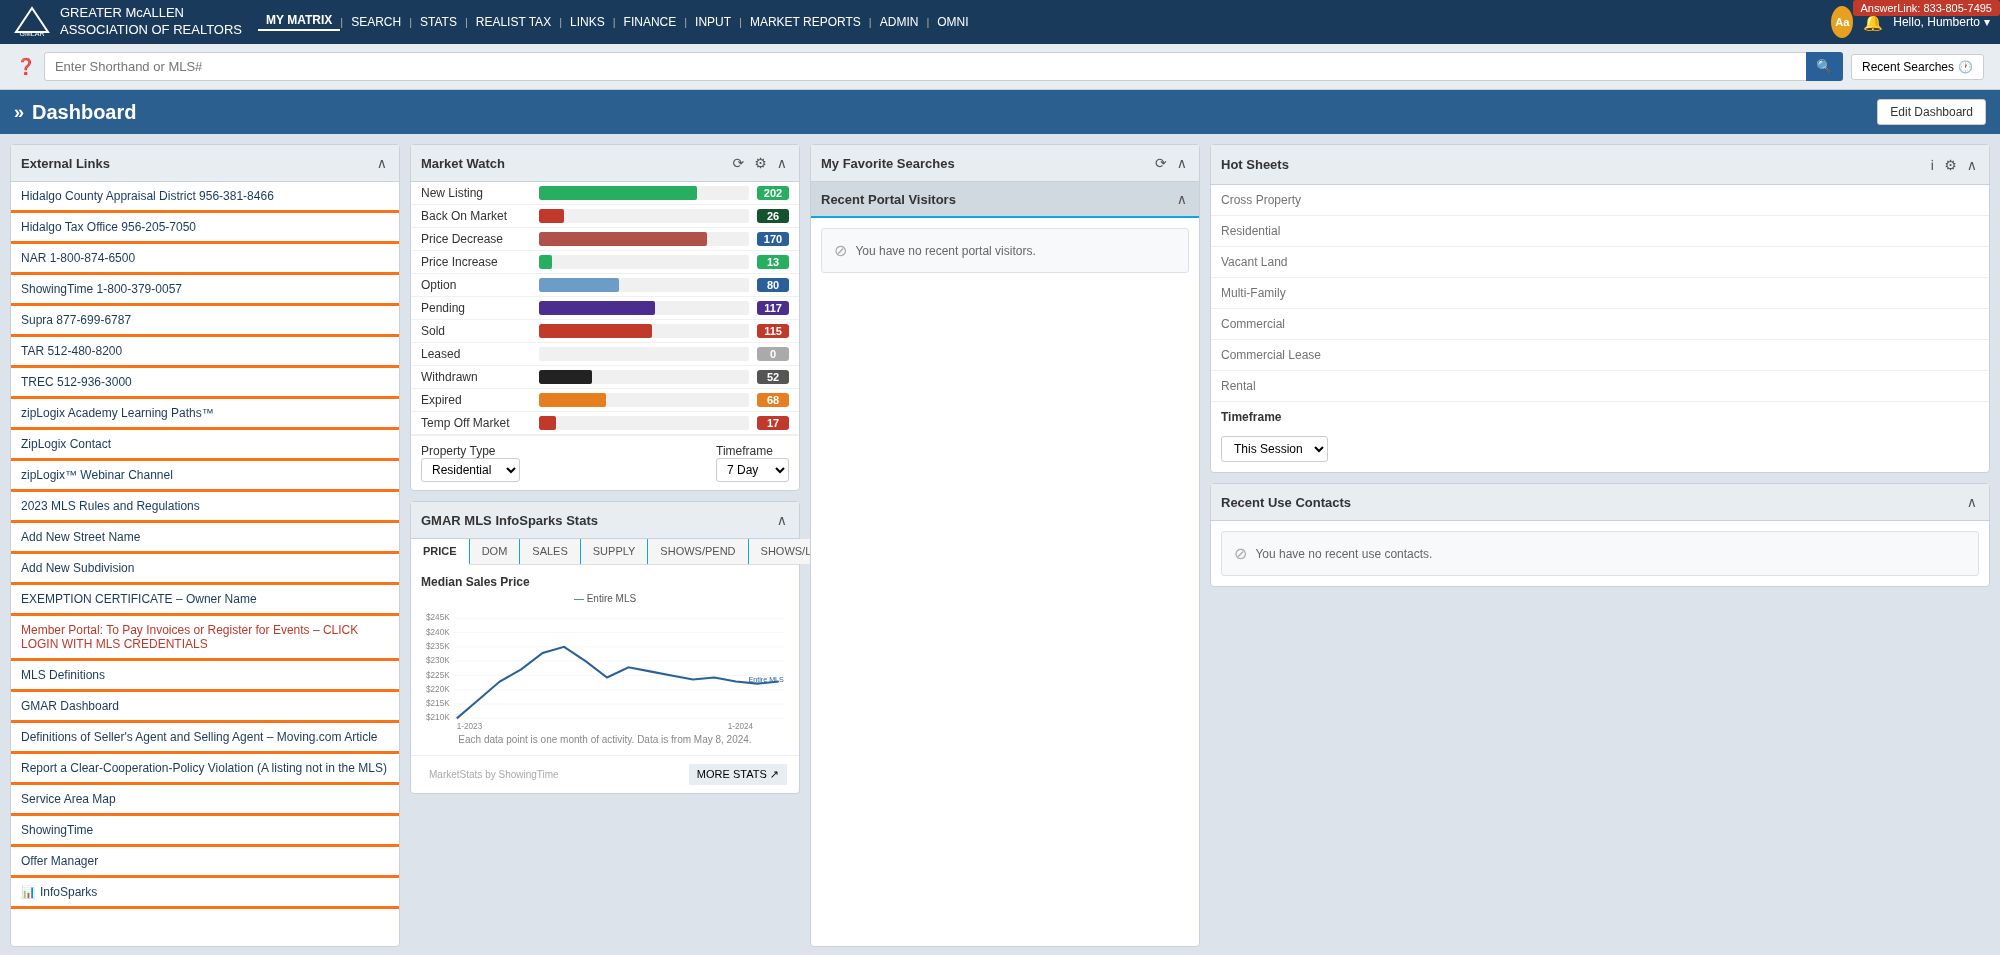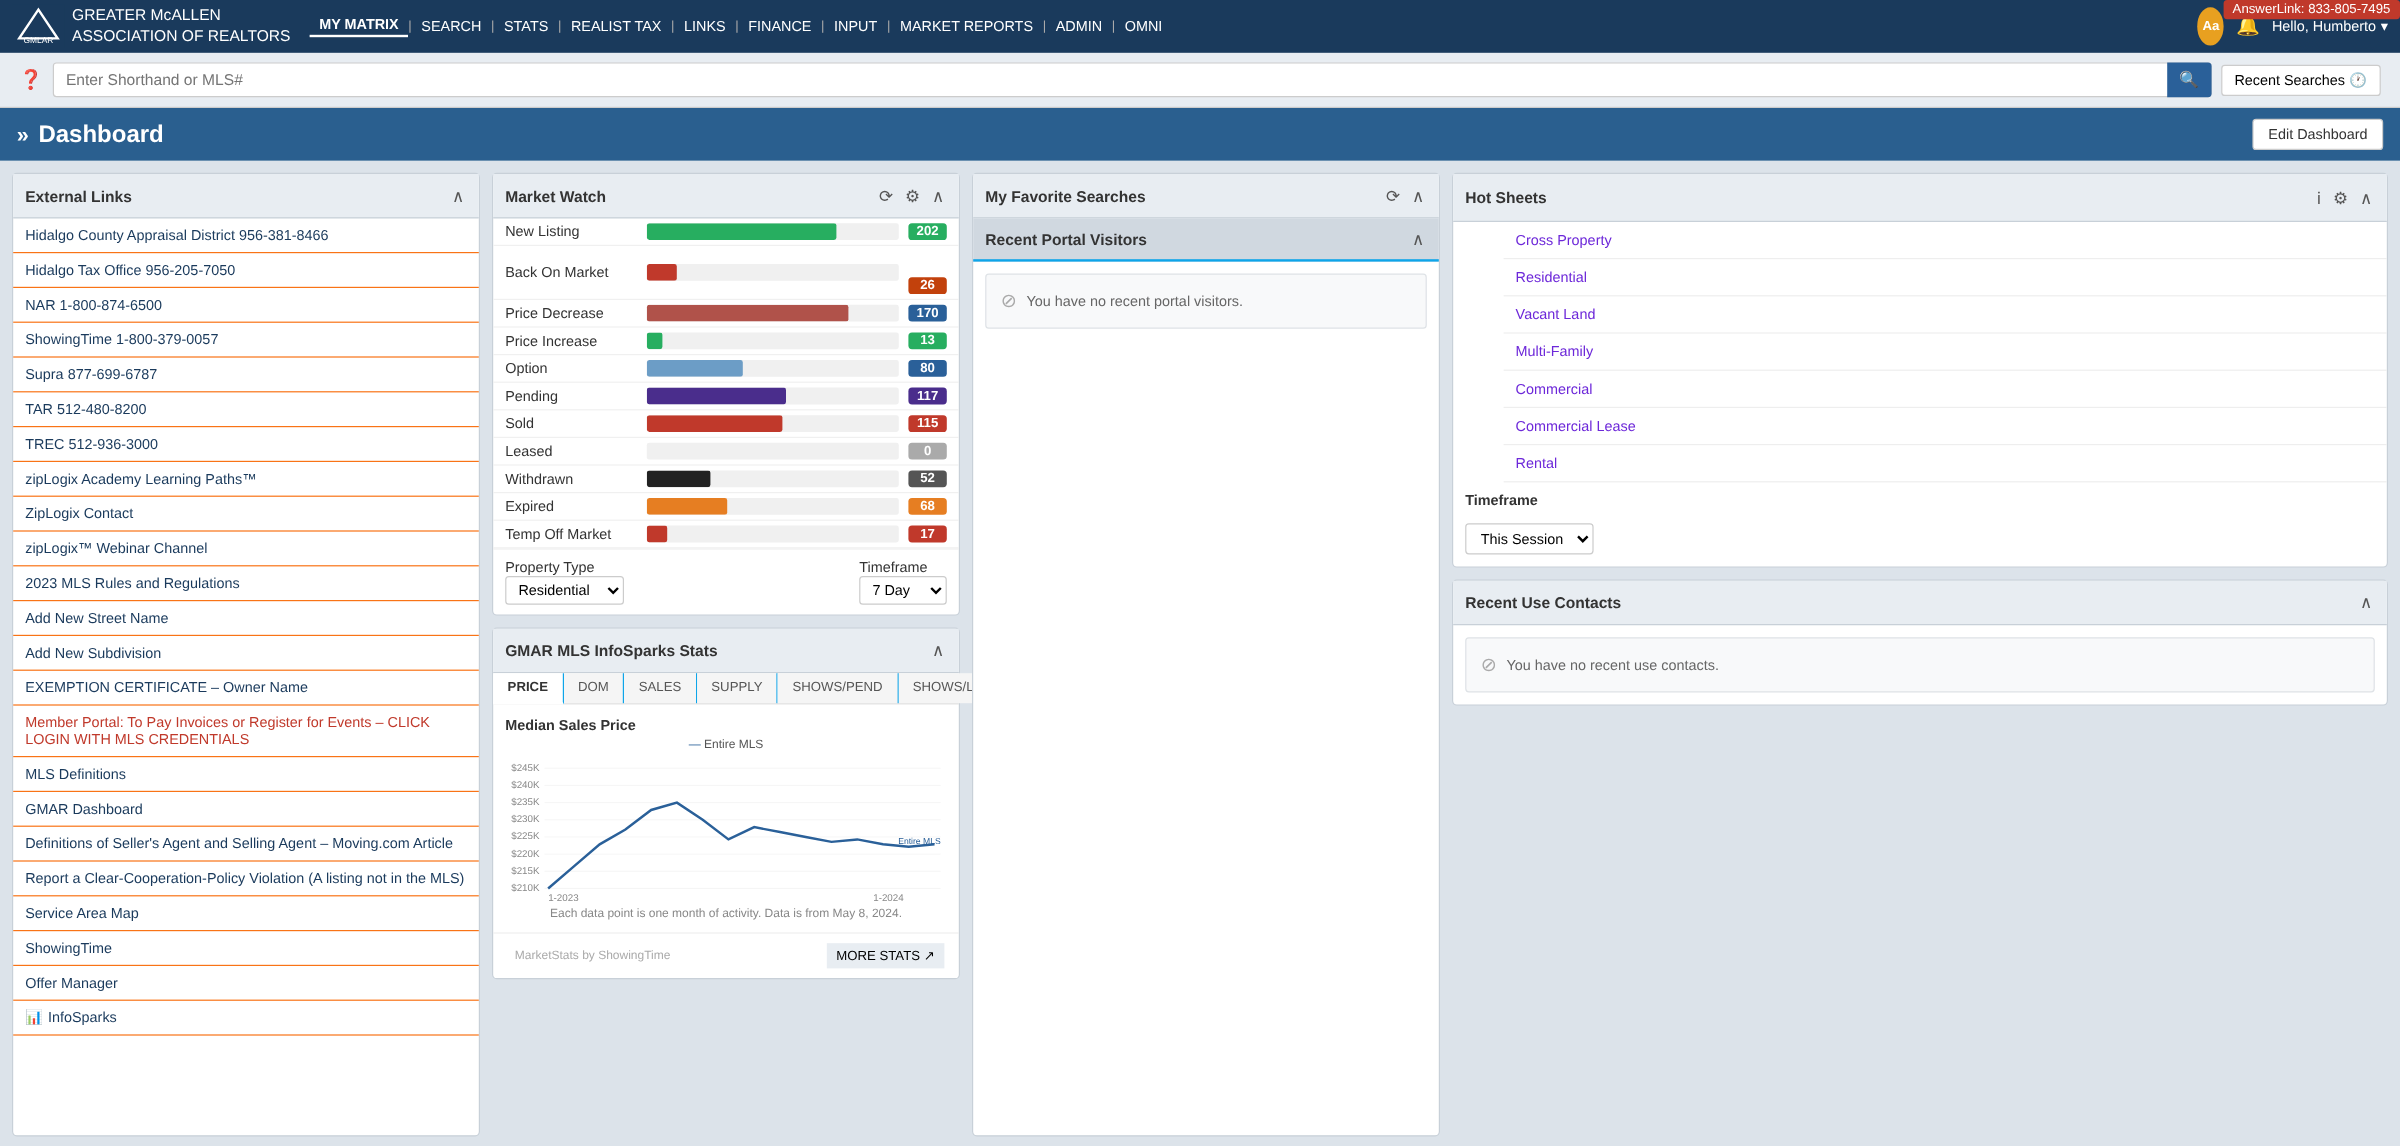--- a/index.html
+++ b/index.html
@@ -200,21 +200,21 @@
       font-size: 14px;
       padding: 2px;
     }
     .panel-body {
       padding: 0;
     }
 
     
     .ext-link-item {
       padding: 7px 10px;
-      border-bottom: 1px solid #f97316;
+      border-bottom: 3px solid #f97316;
       font-size: 12px;
       cursor: pointer;
       color: #1a3a5c;
     }
     .ext-link-item.red { color: #c0392b; }
 
     
     .mw-row {
       display: flex;
       align-items: center;
@@ -323,23 +323,22 @@
       color: #666;
       font-size: 12px;
     }
     .no-data-icon { font-size: 16px; color: #aaa; }
 
     
     .hs-item {
       padding: 8px 10px;
       border-bottom: 1px solid #eee;
       font-size: 12px;
-      color: #6d28d9;
-      cursor: pointer;
-      margin-left: 42px;
+      color: #737373;
+      cursor: pointer;
     }
     .hs-timeframe {
       padding: 8px 10px;
       font-size: 12px;
       color: #333;
       font-weight: bold;
     }
     .hs-select-wrap {
       padding: 4px 10px 10px;
     }
@@ -515,21 +514,21 @@
       <div class="mw-bar-wrap">
         <div class="mw-bar" style="width:75%; background:#27ae60;"></div>
       </div>
       <span class="mw-count" style="background:#27ae60;">202</span>
     </div>
           <div class="mw-row">
       <span class="mw-label">Back On Market</span>
       <div class="mw-bar-wrap">
         <div class="mw-bar" style="width:12%; background:#c0392b;"></div>
       </div>
-      <span class="mw-count" style="background:#c2410c;margin-top:22px;">26</span>
+      <span class="mw-count" style="background:#14532d;">26</span>
     </div>
           <div class="mw-row">
       <span class="mw-label">Price Decrease</span>
       <div class="mw-bar-wrap">
         <div class="mw-bar" style="width:80%; background:#b0524a;"></div>
       </div>
       <span class="mw-count" style="background:#2a6099;">170</span>
     </div>
           <div class="mw-row">
       <span class="mw-label">Price Increase</span>

